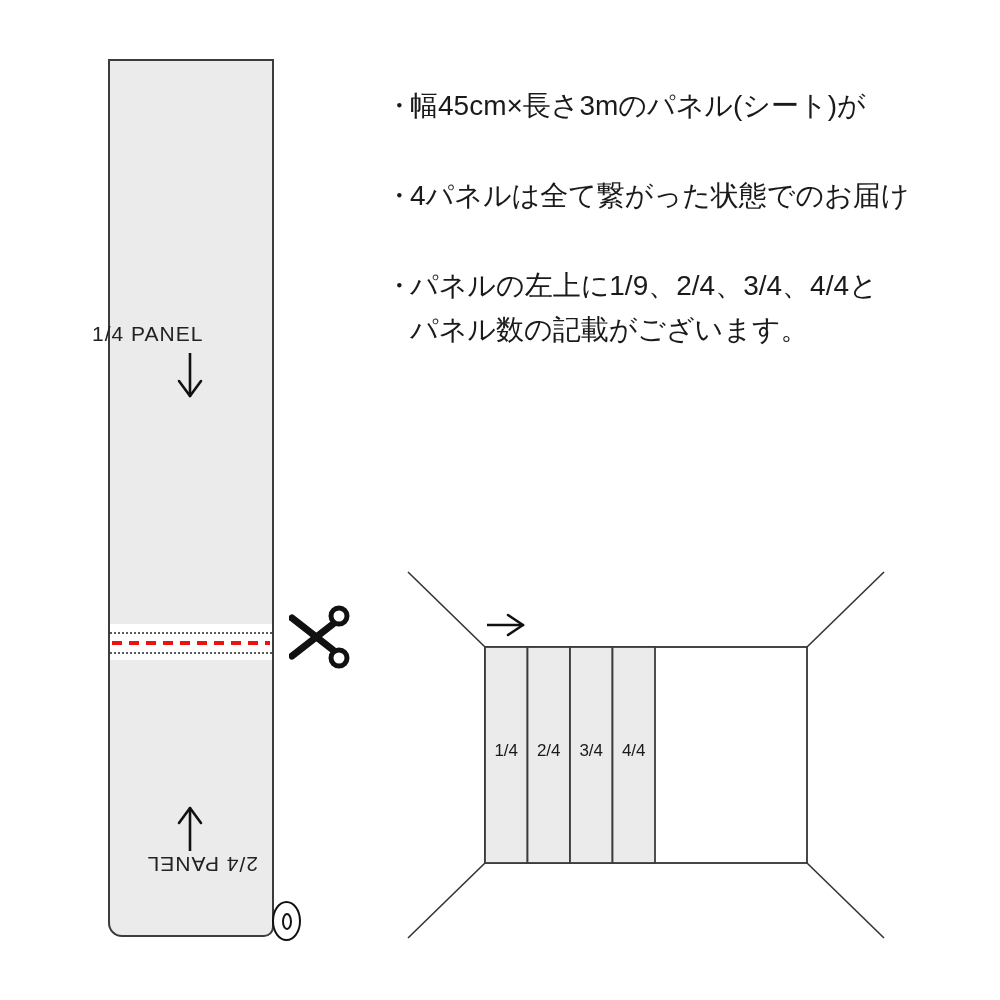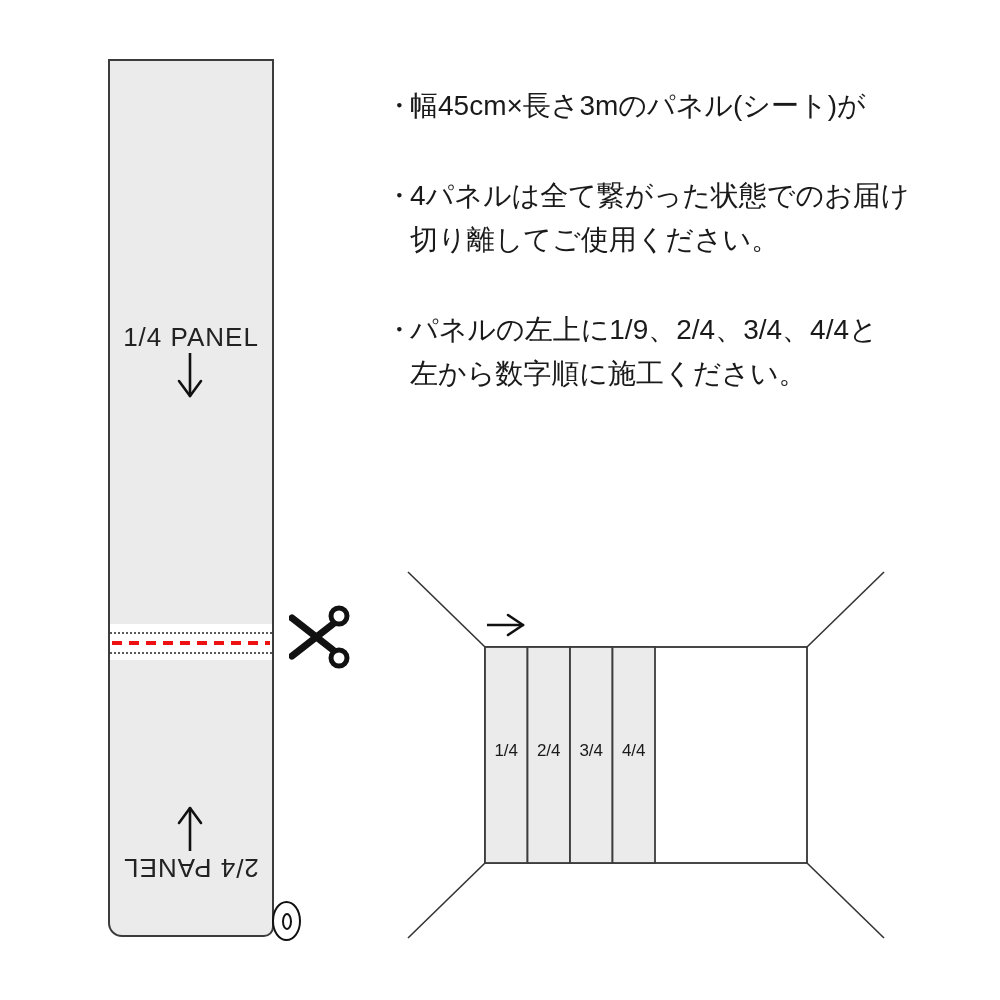--- a/index.html
+++ b/index.html
@@ -3,22 +3,22 @@
 <meta charset="utf-8">
 <style>
   html,body{margin:0;padding:0;background:#fff;}
   .stage{position:relative;width:1000px;height:1000px;background:#ffffff;overflow:hidden;
          font-family:"Liberation Sans","DejaVu Sans",sans-serif;color:#1a1a1a;}
 
   
   .sheet{position:absolute;left:108px;top:59px;width:166px;height:878px;
          background:#ebebeb;border:2px solid #3c3c3c;box-sizing:border-box;
          border-radius:0 0 10px 14px;}
-  .sheet-label{position:absolute;left:108px;width:166px;text-align:center;
-               font-size:26px;color:#222;letter-spacing:1px;}
+  .sheet-label{position:absolute;left:92px;width:166px;
+               font-size:21px;color:#222;letter-spacing:1px;}
   .sheet-label.top{top:322px;}
   .sheet-label.bottom{top:852px;transform:rotate(180deg);}
   .cut-band{position:absolute;left:110px;top:624px;width:162px;height:36px;background:#ffffff;}
   .perf{position:absolute;left:0;width:162px;height:0;border-top:2px dotted #5a5a5a;}
   .perf.p1{top:8px;}
   .perf.p2{top:28px;}
   .red-dash{position:absolute;left:2px;top:17px;width:158px;height:4px;
             background:repeating-linear-gradient(90deg,#ee1111 0 10px,rgba(0,0,0,0) 10px 17px);}
   .roll{position:absolute;left:272px;top:901px;width:29px;height:40px;background:#fff;
         border:2px solid #111;border-radius:50%;box-sizing:border-box;}
@@ -76,26 +76,25 @@
   <div class="roll-core"></div>
 
   <div class="instructions">
     <div class="bullet">
       <span class="marker">・</span>
       <div>幅45cm×長さ3mのパネル(シート)が</div>
     </div>
     <div class="bullet">
       <span class="marker">・</span>
       <div>4パネルは全て繋がった状態でのお届け</div>
-      <div>切り離してご使用ください。</div>
     </div>
     <div class="bullet">
       <span class="marker">・</span>
       <div>パネルの左上に1/9、2/4、3/4、4/4と</div>
-      <div>左から数字順に施工ください。</div>
+      <div>パネル数の記載がございます。</div>
     </div>
   </div>
 
   <svg class="room" width="500" height="400" viewBox="0 0 500 400">
 
     <line x1="13" y1="17" x2="90" y2="92" stroke="#333" stroke-width="1.6"></line>
     <line x1="489" y1="17" x2="412" y2="92" stroke="#333" stroke-width="1.6"></line>
     <line x1="13" y1="383" x2="90" y2="308" stroke="#333" stroke-width="1.6"></line>
     <line x1="489" y1="383" x2="412" y2="308" stroke="#333" stroke-width="1.6"></line>
 

